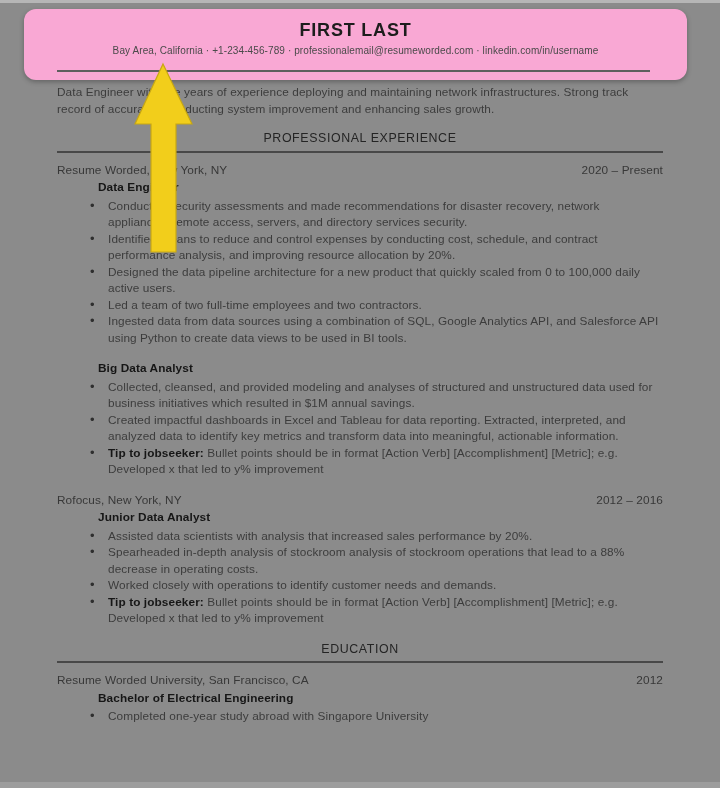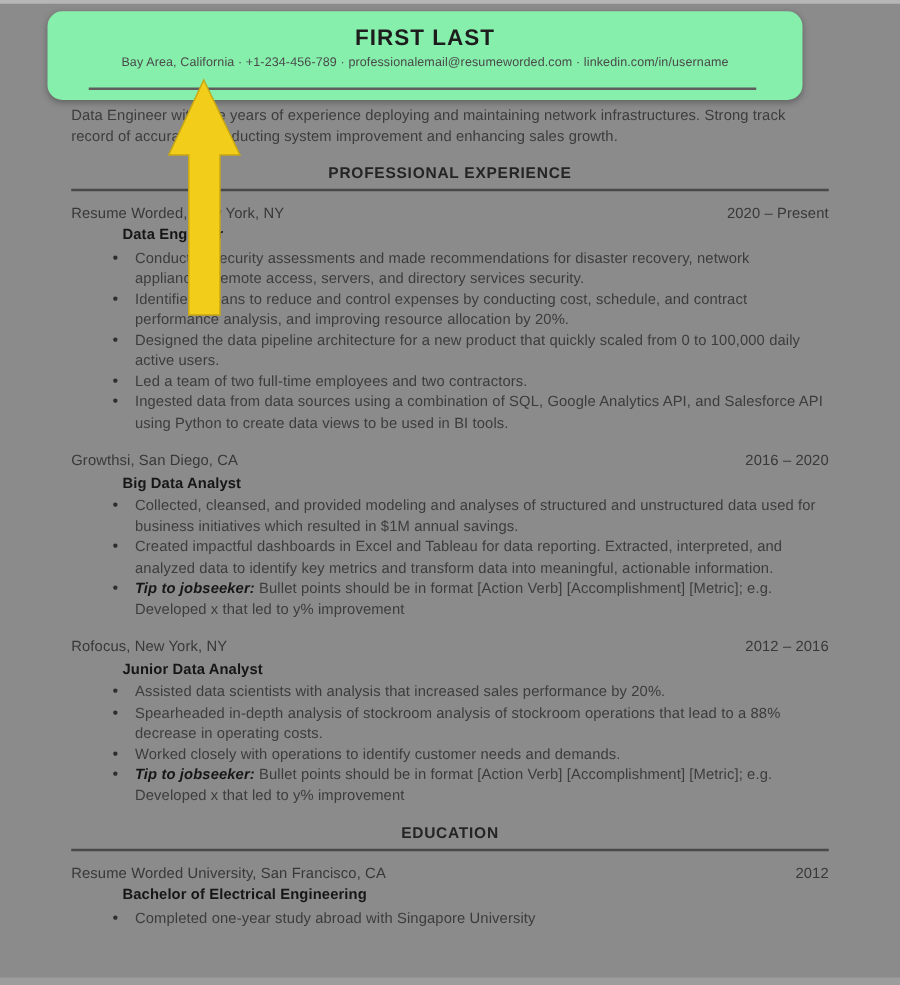--- a/index.html
+++ b/index.html
@@ -11,23 +11,23 @@
     background: #8B8B8B;
     font-family: "Liberation Sans", sans-serif;
     overflow: hidden;
   }
   .edge-top { position: absolute; top: 0; left: 0; right: 0; height: 3px; background: #B6B6B6; }
   .edge-bottom { position: absolute; bottom: 0; left: 0; right: 0; height: 6px; background: #9D9D9D; }
 
   
   .card {
     position: absolute;
-    left: 38px; top: 9px;
-    width: 604px; height: 71px;
-    background: #86efac;
+    left: 24px; top: 9px;
+    width: 663px; height: 71px;
+    background: #f9a8d4;
     border-radius: 12px;
     box-shadow: 0 2px 5px rgba(0,0,0,0.28);
   }
   .card .name {
     text-align: center;
     margin-top: 11px;
     font-size: 18px;
     font-weight: bold;
     letter-spacing: 0.8px;
     color: #1D1D1D;
@@ -51,21 +51,21 @@
     left: 57px; top: 84px;
     width: 606px;
     color: #3C3C3C;
     font-size: 11.8px;
     line-height: 16.5px;
     letter-spacing: 0.1px;
   }
   .summary { margin: 0 0 13px 0; }
   .sec-head {
     text-align: center;
-    font-weight: bold;
+    font-weight: normal;
     font-size: 12.4px;
     letter-spacing: 0.6px;
     color: #242424;
     margin: 0;
   }
   .sec-rule { border: none; border-top: 2px solid #484848; margin: 4px 0 9px 0; }
   .job { margin-bottom: 14px; }
   .edu { margin-bottom: 0; }
   .rowline { display: flex; justify-content: space-between; }
   .company { color: #383838; }
@@ -74,21 +74,21 @@
   ul.bullets { margin: 2px 0 0 0; padding: 0; list-style: none; }
   ul.bullets li { position: relative; padding-left: 51px; padding-right: 4px; }
   ul.bullets li::before {
     content: "\2022";
     position: absolute;
     left: 33px; top: 0;
     font-size: 13px;
     line-height: 16.5px;
     color: #2E2E2E;
   }
-  .b { font-weight: bold; color: #161616; font-style: italic; }
+  .b { font-weight: bold; color: #161616; }
 
   
   .arrow-layer { position: absolute; left: 0; top: 0; width: 720px; height: 788px; pointer-events: none; }
 </style>
 </head>
 <body>
 
 <div class="screen">
   <div class="edge-top"></div>
 
@@ -107,24 +107,20 @@
       <ul class="bullets">
         <li><span class="b"></span><span>Conducted security assessments and made recommendations for disaster recovery, network appliances, remote access, servers, and directory services security.</span></li>
         <li><span class="b"></span><span>Identified means to reduce and control expenses by conducting cost, schedule, and contract performance analysis, and improving resource allocation by 20%.</span></li>
         <li><span class="b"></span><span>Designed the data pipeline architecture for a new product that quickly scaled from 0 to 100,000 daily active users.</span></li>
         <li><span class="b"></span><span>Led a team of two full-time employees and two contractors.</span></li>
         <li><span class="b"></span><span>Ingested data from data sources using a combination of SQL, Google Analytics API, and Salesforce API using Python to create data views to be used in BI tools.</span></li>
       </ul>
     </section>
 
     <section class="job">
-      <div class="rowline">
-        <span class="company">Growthsi, San Diego, CA</span>
-        <span class="dates">2016 – 2020</span>
-      </div>
       <div class="job-title">Big Data Analyst</div>
       <ul class="bullets">
         <li><span class="b"></span><span>Collected, cleansed, and provided modeling and analyses of structured and unstructured data used for business initiatives which resulted in $1M annual savings.</span></li>
         <li><span class="b"></span><span>Created impactful dashboards in Excel and Tableau for data reporting. Extracted, interpreted, and analyzed data to identify key metrics and transform data into meaningful, actionable information.</span></li>
         <li><span class="b">Tip to jobseeker:</span><span> Bullet points should be in format [Action Verb] [Accomplishment] [Metric]; e.g. Developed x that led to y% improvement</span></li>
       </ul>
     </section>
 
     <section class="job">
       <div class="rowline">

